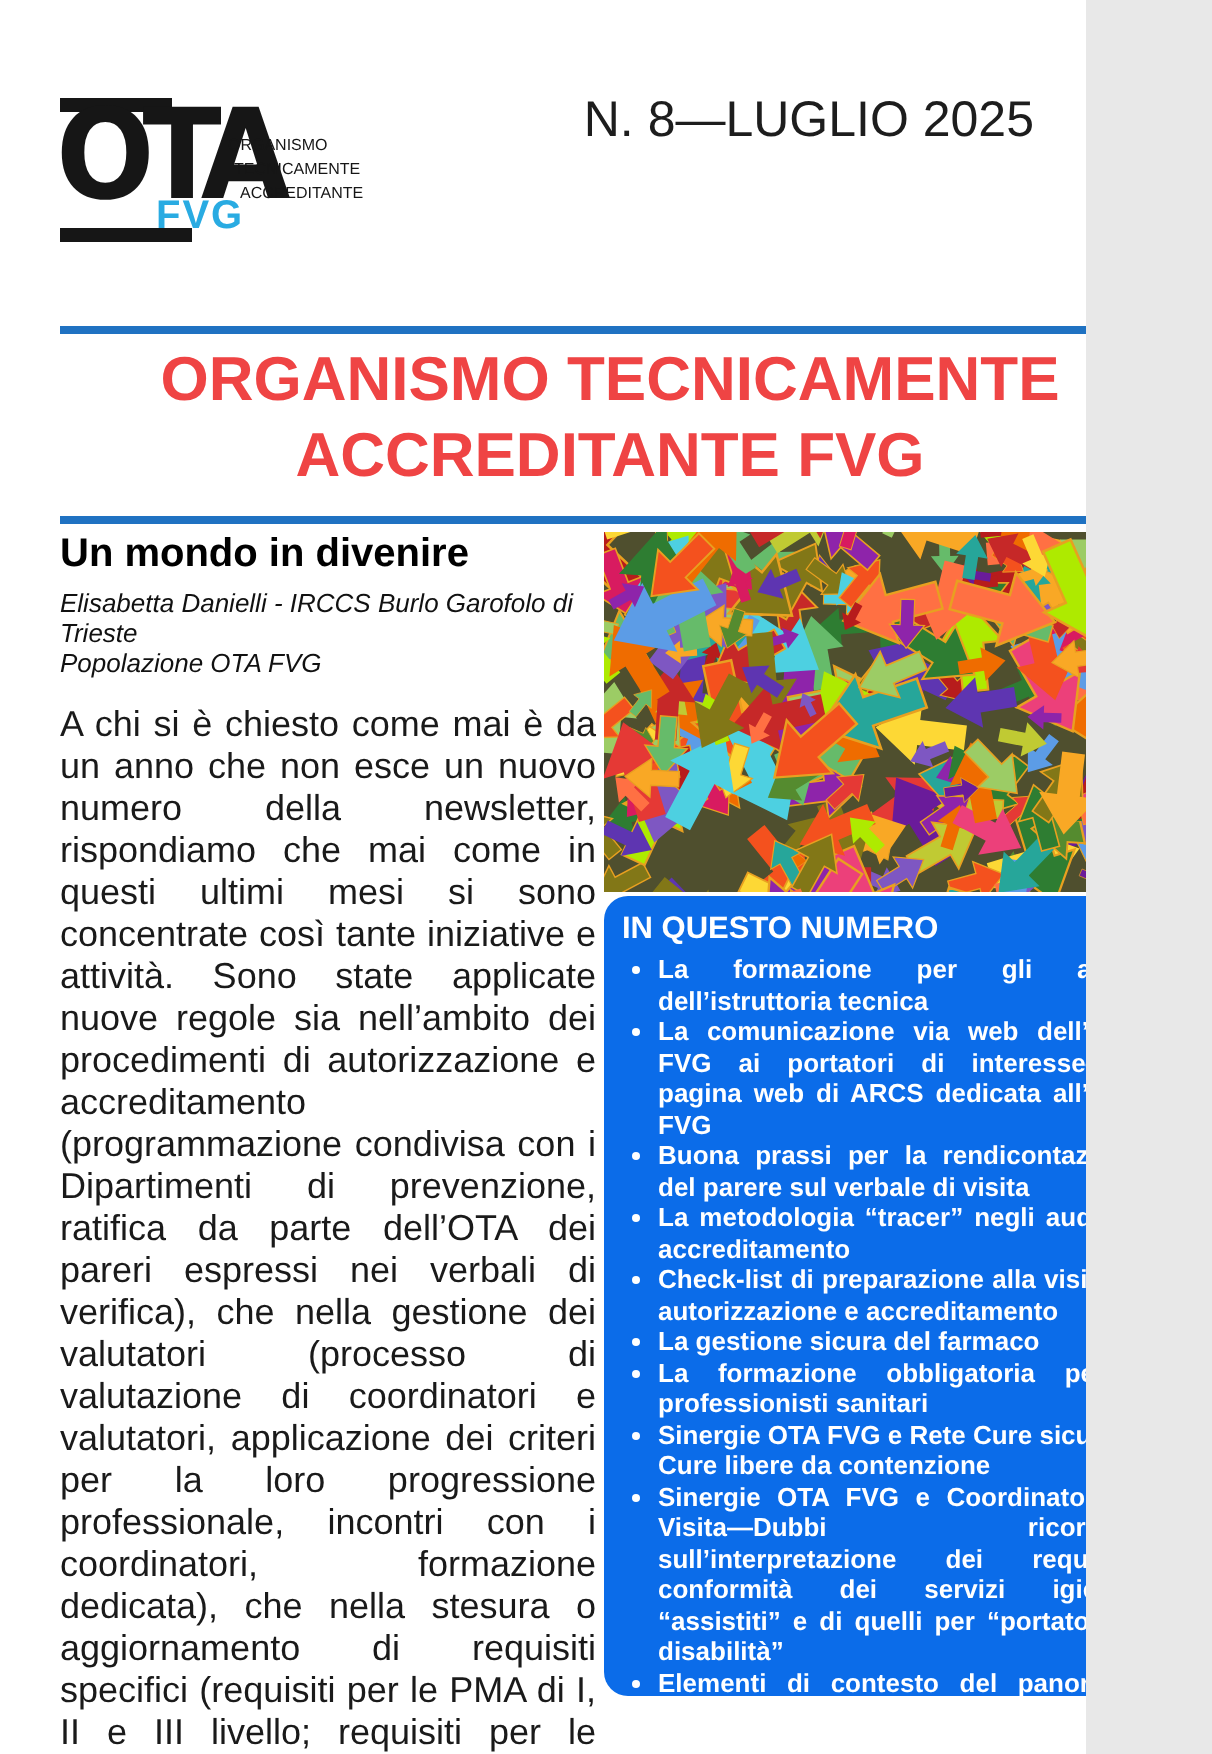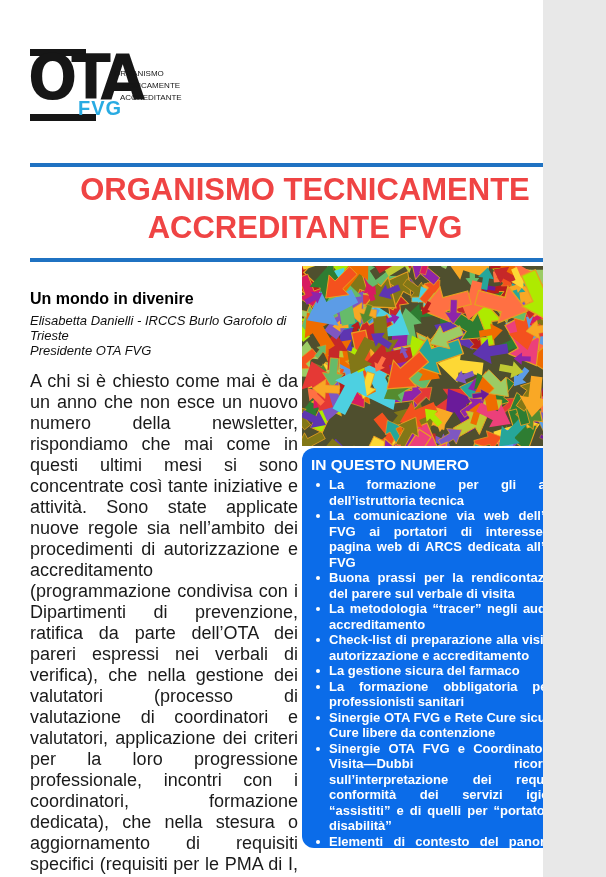--- a/index.html
+++ b/index.html
@@ -29,21 +29,21 @@
   .masthead-title{position:absolute;left:30px;top:126px;width:550px;text-align:center;
                   font-size:31px;font-weight:bold;color:#2478b8;}
   .rule{position:absolute;left:30px;width:550px;height:4px;background:#1f72c2;}
   .rule-1{top:163px;}
   .rule-2{top:258px;}
   .masthead-sub{position:absolute;left:30px;top:171px;width:550px;text-align:center;
                 font-size:31px;font-weight:bold;color:#ef4444;line-height:38px;}
 
   
   .article{position:absolute;left:30px;top:266px;width:268px;}
-  .article-title{font-size:16px;font-weight:bold;color:#000;margin-top:24px;}
+  .article-title{font-size:20px;font-weight:bold;color:#000;}
   .byline{margin-top:5px;font-style:italic;font-size:13px;line-height:15px;color:#111;}
   .body-text{margin-top:13px;font-size:18px;line-height:21px;text-align:justify;color:#1a1a1a;}
 
   
   .right-col{position:absolute;left:302px;top:266px;width:278px;}
   .collage{width:278px;height:180px;overflow:hidden;background:#4f4f2e;}
   .collage svg{display:block;}
   .toc-box{margin-top:2px;width:278px;height:400px;background:#0b6ce9;
            box-sizing:border-box;padding:6px 9px;overflow:hidden;border-radius:12px;}
   .toc-heading{color:#ffffff;font-weight:bold;font-size:15.5px;margin:2px 0 3px 0;}
@@ -65,30 +65,31 @@
       <span class="ota-text">OTA</span>
       <span class="bar-bottom"></span>
       <span class="fvg-text">FVG</span>
     </div>
     <div class="logo-caption">
       <span>organismo</span>
       <span>tecnicamente</span>
       <span>accreditante</span>
     </div>
   </div>
+  <div class="issue">N. 8—LUGLIO 2025</div>
 
   <div class="rule rule-1"></div>
   <div class="masthead-sub">ORGANISMO TECNICAMENTE ACCREDITANTE FVG</div>
   <div class="rule rule-2"></div>
 
   <div class="article">
     <div class="article-title">Un mondo in divenire</div>
     <div class="byline">
       <span>Elisabetta Danielli - IRCCS Burlo Garofolo di Trieste</span><br>
-      <span>Presidente OTA FVG</span>
+      <span>Popolazione OTA FVG</span>
     </div>
     <div class="body-text">A chi si è chiesto come mai è da un anno che non esce un nuovo numero della newsletter, rispondiamo che mai come in questi ultimi mesi si sono concentrate così tante iniziative e attività. Sono state applicate nuove regole sia nell’ambito dei procedimenti di autorizzazione e accreditamento (programmazione condivisa con i Dipartimenti di prevenzione, ratifica da parte dell’OTA dei pareri espressi nei verbali di verifica), che nella gestione dei valutatori (processo di valutazione di coordinatori e valutatori, applicazione dei criteri per la loro progressione professionale, incontri con i coordinatori, formazione dedicata), che nella stesura o aggiornamento di requisiti specifici (requisiti per le PMA di I, II e III livello; requisiti per le Medicine trasfusionali e per i Programmi trapianti CSE), che, infine, nell’organizzazione dei molti sopralluoghi programmati, tra cui quelli per le residenze per anziani non autosufficienti, il cui avvio è previsto per il secondo semestre. Buona lettura.</div>
   </div>
 
   <div class="right-col">
     <div class="collage">
         <svg width="278" height="180" viewBox="0 0 278 180">
           <rect width="278" height="180" fill="#4f4f2e"></rect>
           <path d="M0,-3.5 L13,-3.5 L13,-9 L25,0 L13,9 L13,3.5 L0,3.5 Z" transform="translate(10.2,43.4) rotate(93) scale(0.80)" fill="#5c9ce6"></path>
           <path d="M0,-3.5 L13,-3.5 L13,-9 L25,0 L13,9 L13,3.5 L0,3.5 Z" transform="translate(26.0,138.0) rotate(165) scale(1.05)" fill="#2e7d32"></path>

